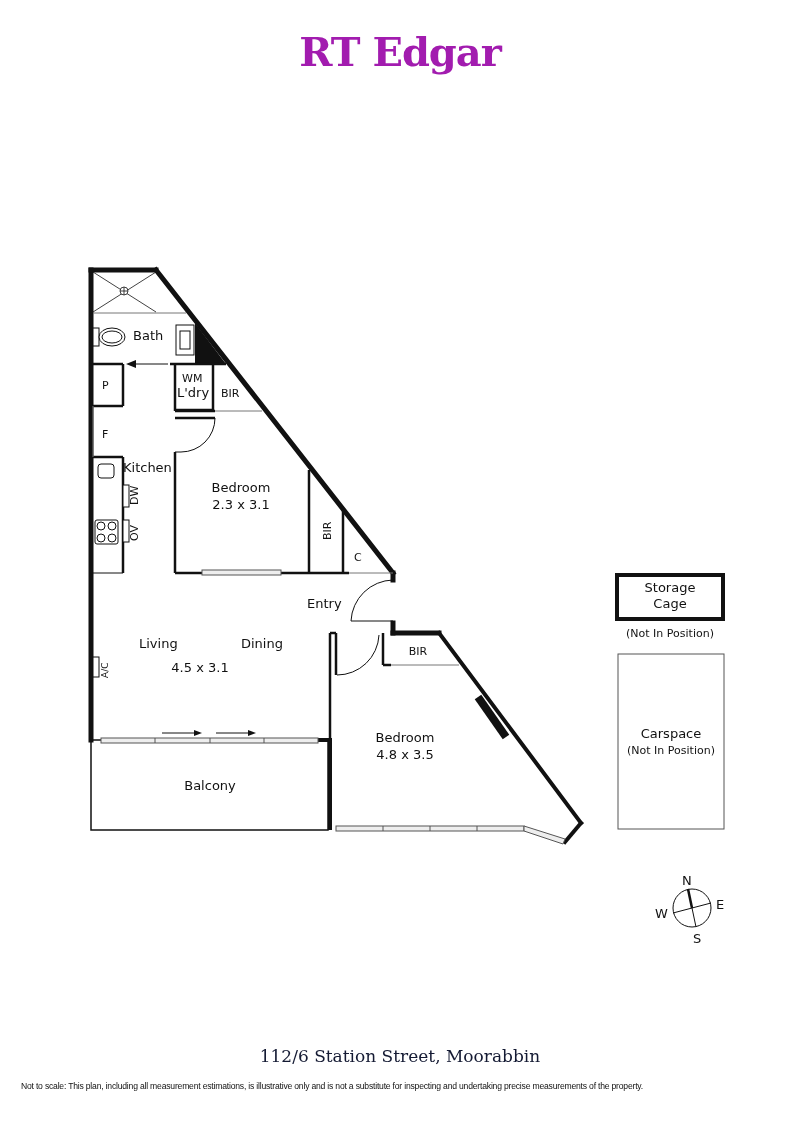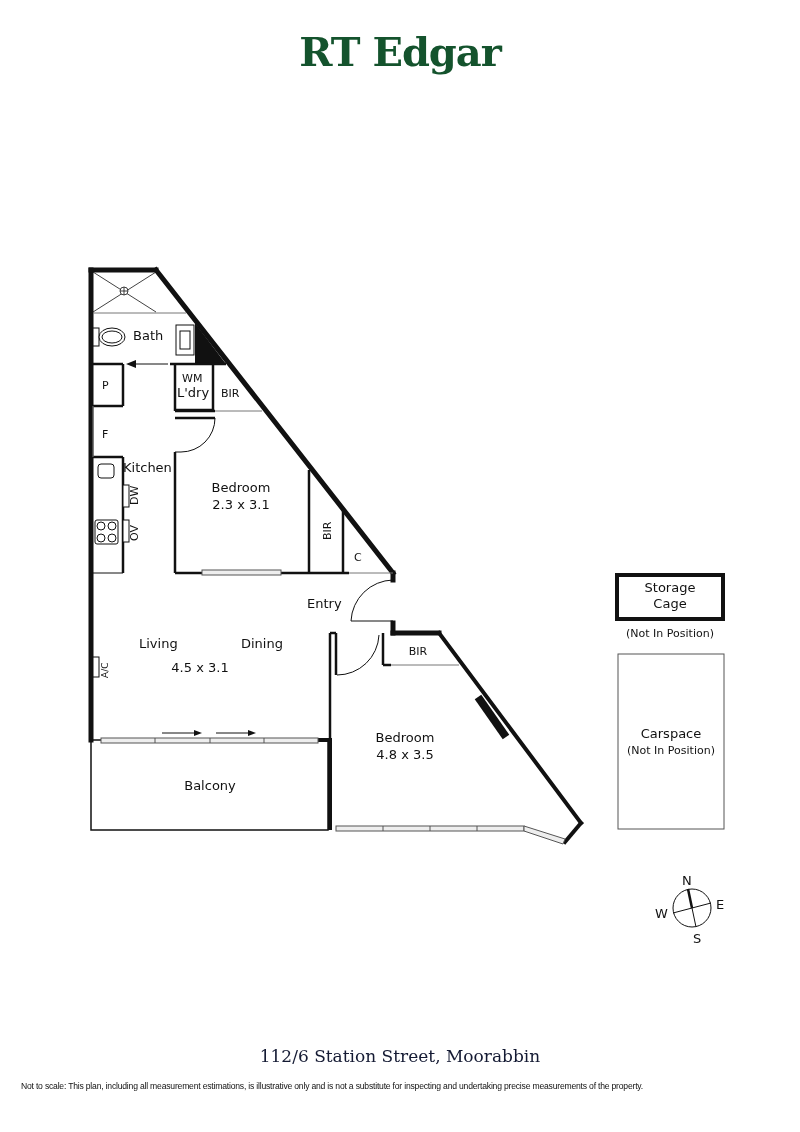--- a/index.html
+++ b/index.html
@@ -1,17 +1,17 @@
 <!DOCTYPE html>
 <html><head>
 <meta charset="utf-8">
 <style>
   html,body{margin:0;padding:0;background:#ffffff;}
   body{width:800px;height:1132px;position:relative;overflow:hidden;font-family:"DejaVu Sans",sans-serif;color:#111;}
-  .brand{position:absolute;top:28px;left:0;width:800px;text-align:center;font-family:"DejaVu Serif",serif;font-weight:bold;font-size:40px;color:#14532d;letter-spacing:-1px;}
+  .brand{position:absolute;top:28px;left:0;width:800px;text-align:center;font-family:"DejaVu Serif",serif;font-weight:bold;font-size:40px;color:#a21caf;letter-spacing:-1px;}
   svg.plan{position:absolute;left:0;top:0;}
   .lbl{font-family:"DejaVu Sans",sans-serif;font-size:13px;fill:#111;}
   .lbl-s{font-family:"DejaVu Sans",sans-serif;font-size:11px;fill:#111;}
   .address{position:absolute;top:1046px;left:0;width:800px;text-align:center;font-family:"DejaVu Serif",serif;font-size:17px;color:#141a33;}
   .disclaimer{position:absolute;top:1081px;left:0;width:664px;text-align:center;font-family:"Liberation Sans",sans-serif;font-size:8.6px;color:#111;letter-spacing:-0.2px;}
 </style>
 </head>
 <body>
 
 <div class="brand">RT Edgar</div>

